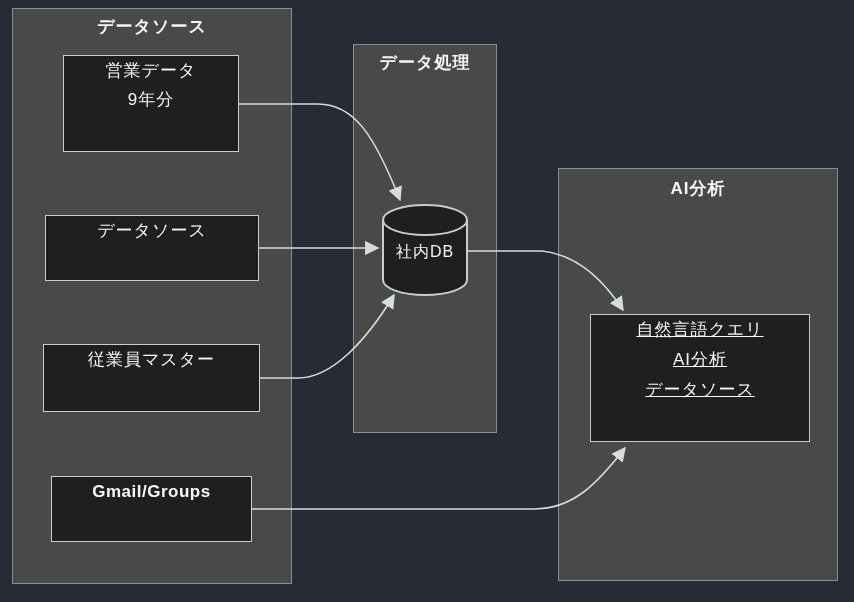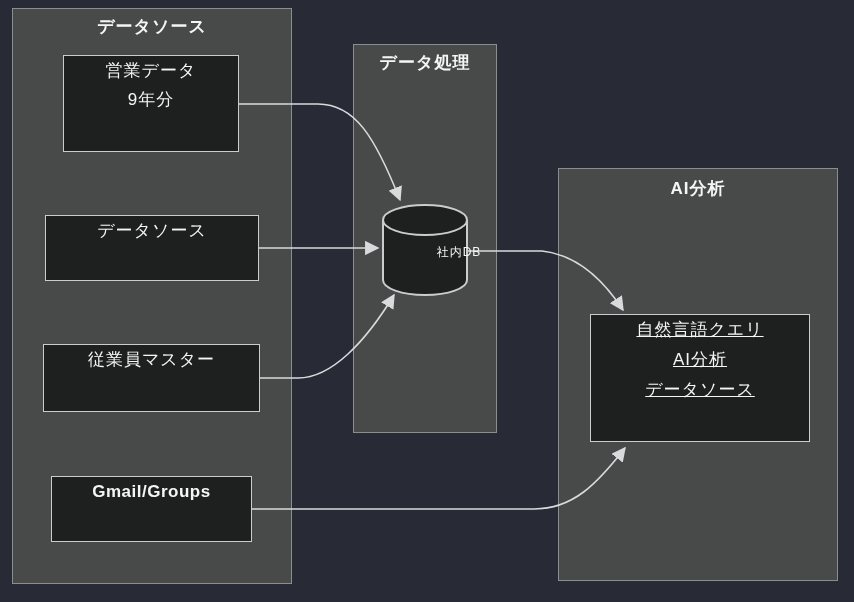--- a/index.html
+++ b/index.html
@@ -46,21 +46,21 @@
   #node-employees{left:43px;top:344px;width:217px;height:68px;}
   #node-gmail{left:51px;top:476px;width:201px;height:66px;font-weight:600;letter-spacing:0.5px;}
   #node-ai{left:590px;top:314px;width:220px;height:128px;line-height:30px;text-decoration:underline;}
 
   #edges-layer{position:absolute;left:0;top:0;width:854px;height:602px;pointer-events:none;}
   .edge{stroke:var(--arrow);stroke-width:1.6;fill:none;}
   .cyl{fill:var(--node-fill);stroke:var(--node-border);stroke-width:2;}
   .arrowhead-fill{fill:var(--arrow);}
   #db-label{
     position:absolute;left:383px;top:238px;width:84px;height:28px;line-height:28px;
-    text-align:center;color:var(--text);font-size:12px;font-weight:500;letter-spacing:1px;padding-left:34px;
+    text-align:center;color:var(--text);font-size:16px;font-weight:500;letter-spacing:1px;
   }
 </style>
 </head>
 <body>
 
 <div class="stage">
 
   <div class="group" id="group-sources">
     <div class="group-title">データソース</div>
   </div>

